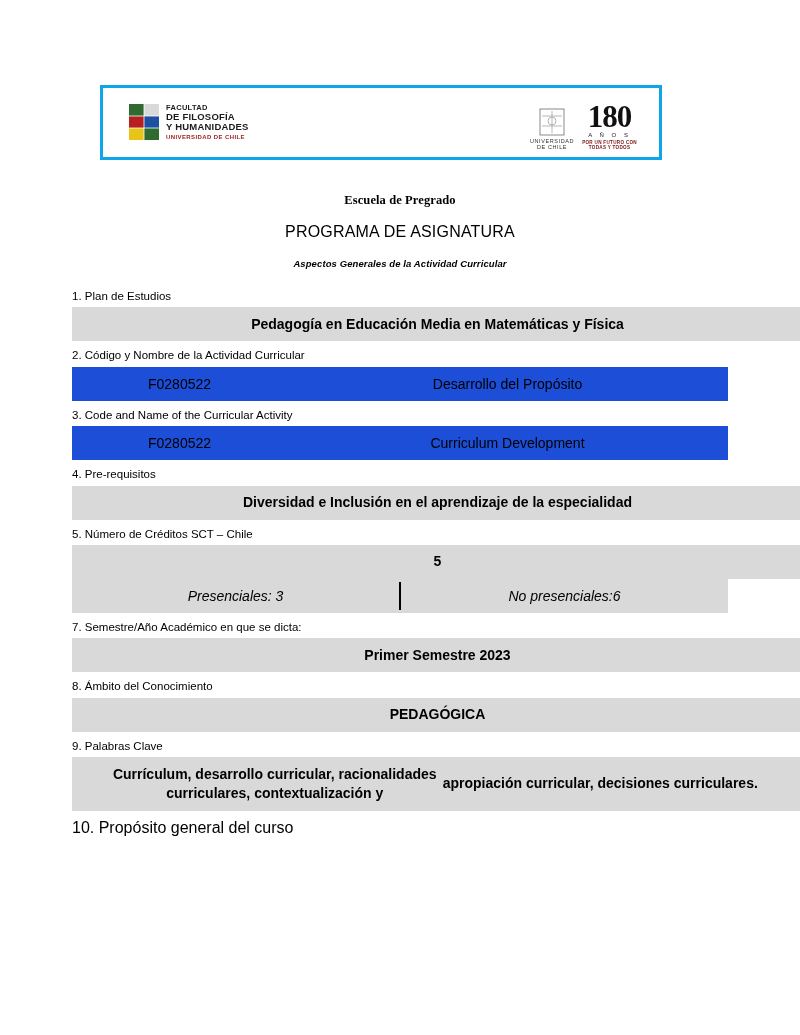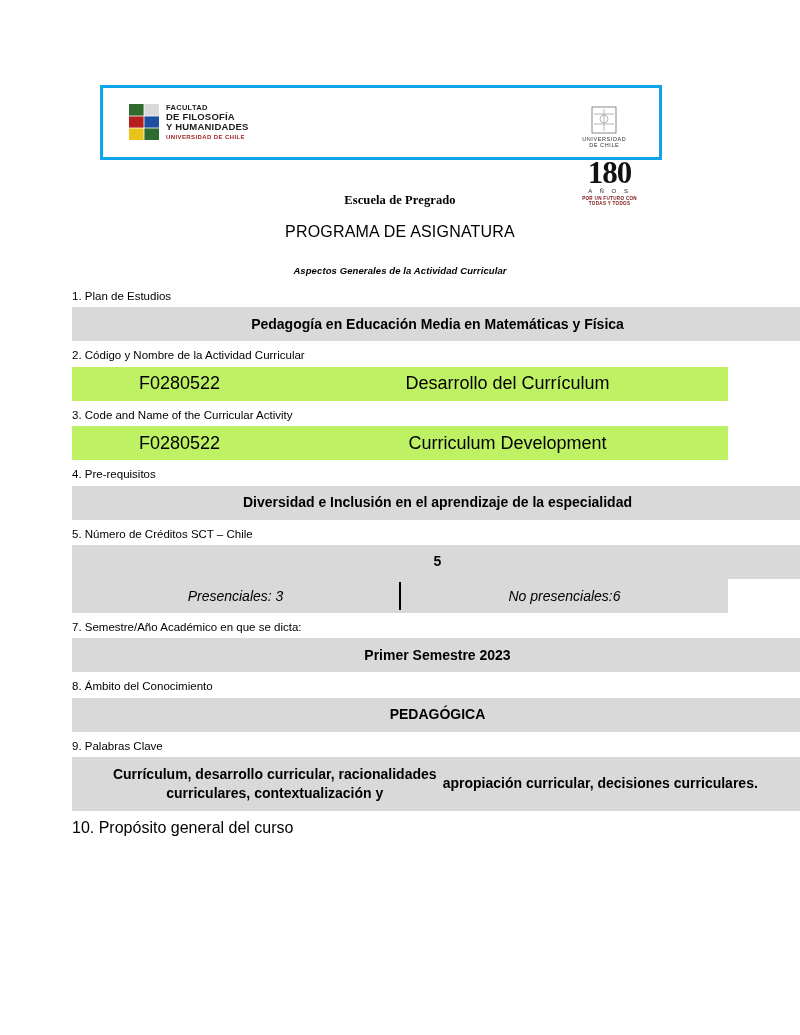--- a/index.html
+++ b/index.html
@@ -73,23 +73,22 @@
     font-weight: bold;
     letter-spacing: 0.4px;
     color: #9b1b1b;
     margin-top: 1px;
   }
   .logo-right {
     position: absolute;
     right: 22px;
     top: 12px;
     display: flex;
-    align-items: flex-start;
+    align-items: flex-end;
     gap: 8px;
-    flex-direction: column;
   }
   .uch-mark {
     text-align: center;
     padding-top: 6px;
   }
   .uch-mark .u-escudo {
     width: 26px;
     height: 28px;
     display: block;
     margin: 0 auto 2px auto;
@@ -152,21 +151,21 @@
   }
   .t-programa {
     font-size: 16px;
     margin-top: 15px;
     letter-spacing: 0.2px;
   }
   .t-aspectos {
     font-size: 9.5px;
     font-style: italic;
     font-weight: bold;
-    margin-top: 24px;
+    margin-top: 17px;
     letter-spacing: 0.1px;
   }
 
   
   .form {
     position: absolute;
     left: 72px;
     top: 289px;
     width: 656px;
   }
@@ -198,27 +197,27 @@
     padding: 8px 40px;
   }
   .field-box .line {
     display: block;
     width: 100%;
     text-align: center;
   }
 
   
   .split {
-    background: #bef264;
+    background: #1d4ed8;
     width: 656px;
     box-sizing: border-box;
     display: flex;
     align-items: center;
     min-height: 34px;
-    font-size: 18px;
+    font-size: 14px;
   }
   .split .cell-code {
     width: 215px;
     text-align: center;
     padding: 6px 0;
   }
   .split .cell-name {
     flex: 1;
     text-align: center;
     padding: 6px 0;
@@ -306,21 +305,21 @@
   </div>
 
   <div class="form">
 
     <div class="field-label">1. Plan de Estudios</div>
     <div class="field-box">Pedagogía en Educación Media en Matemáticas y Física</div>
 
     <div class="field-label sp">2. Código y Nombre de la Actividad Curricular</div>
     <div class="split">
       <div class="cell-code">F0280522</div>
-      <div class="cell-name">Desarrollo del Currículum</div>
+      <div class="cell-name">Desarrollo del Propósito</div>
     </div>
 
     <div class="field-label sp">3. Code and Name of the Curricular Activity</div>
     <div class="split">
       <div class="cell-code">F0280522</div>
       <div class="cell-name">Curriculum Development</div>
     </div>
 
     <div class="field-label sp">4. Pre-requisitos</div>
     <div class="field-box">Diversidad e Inclusión en el aprendizaje de la especialidad</div>

